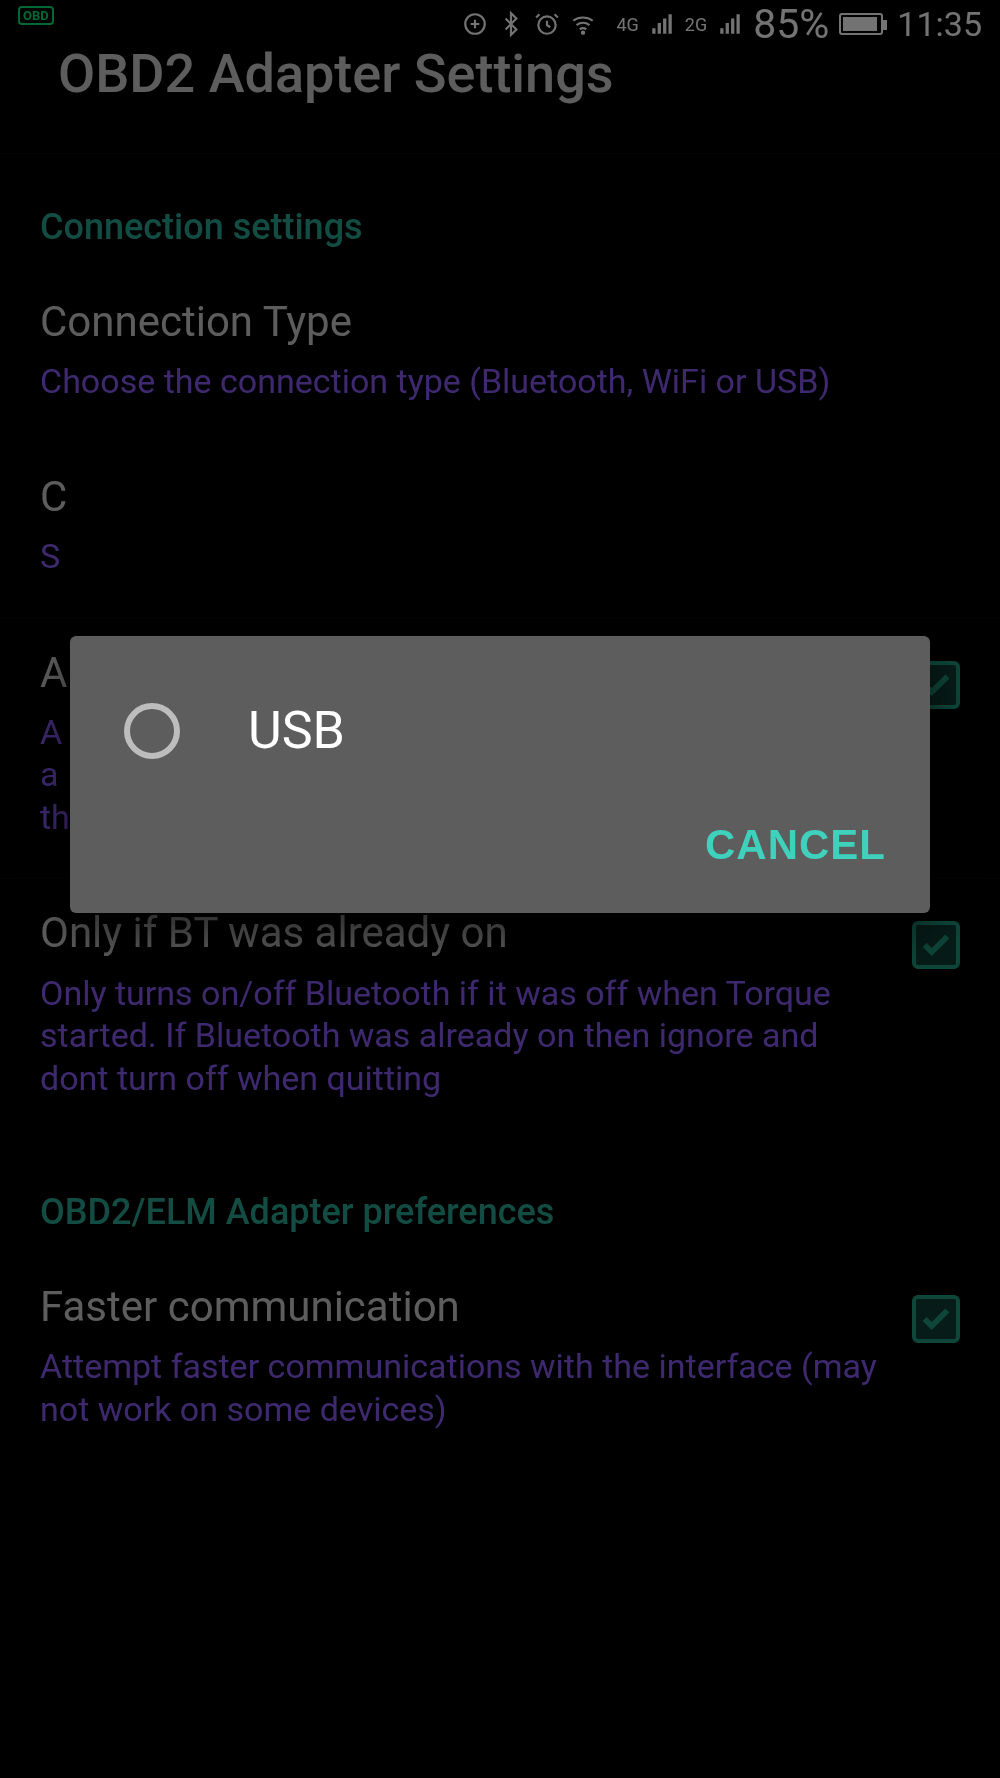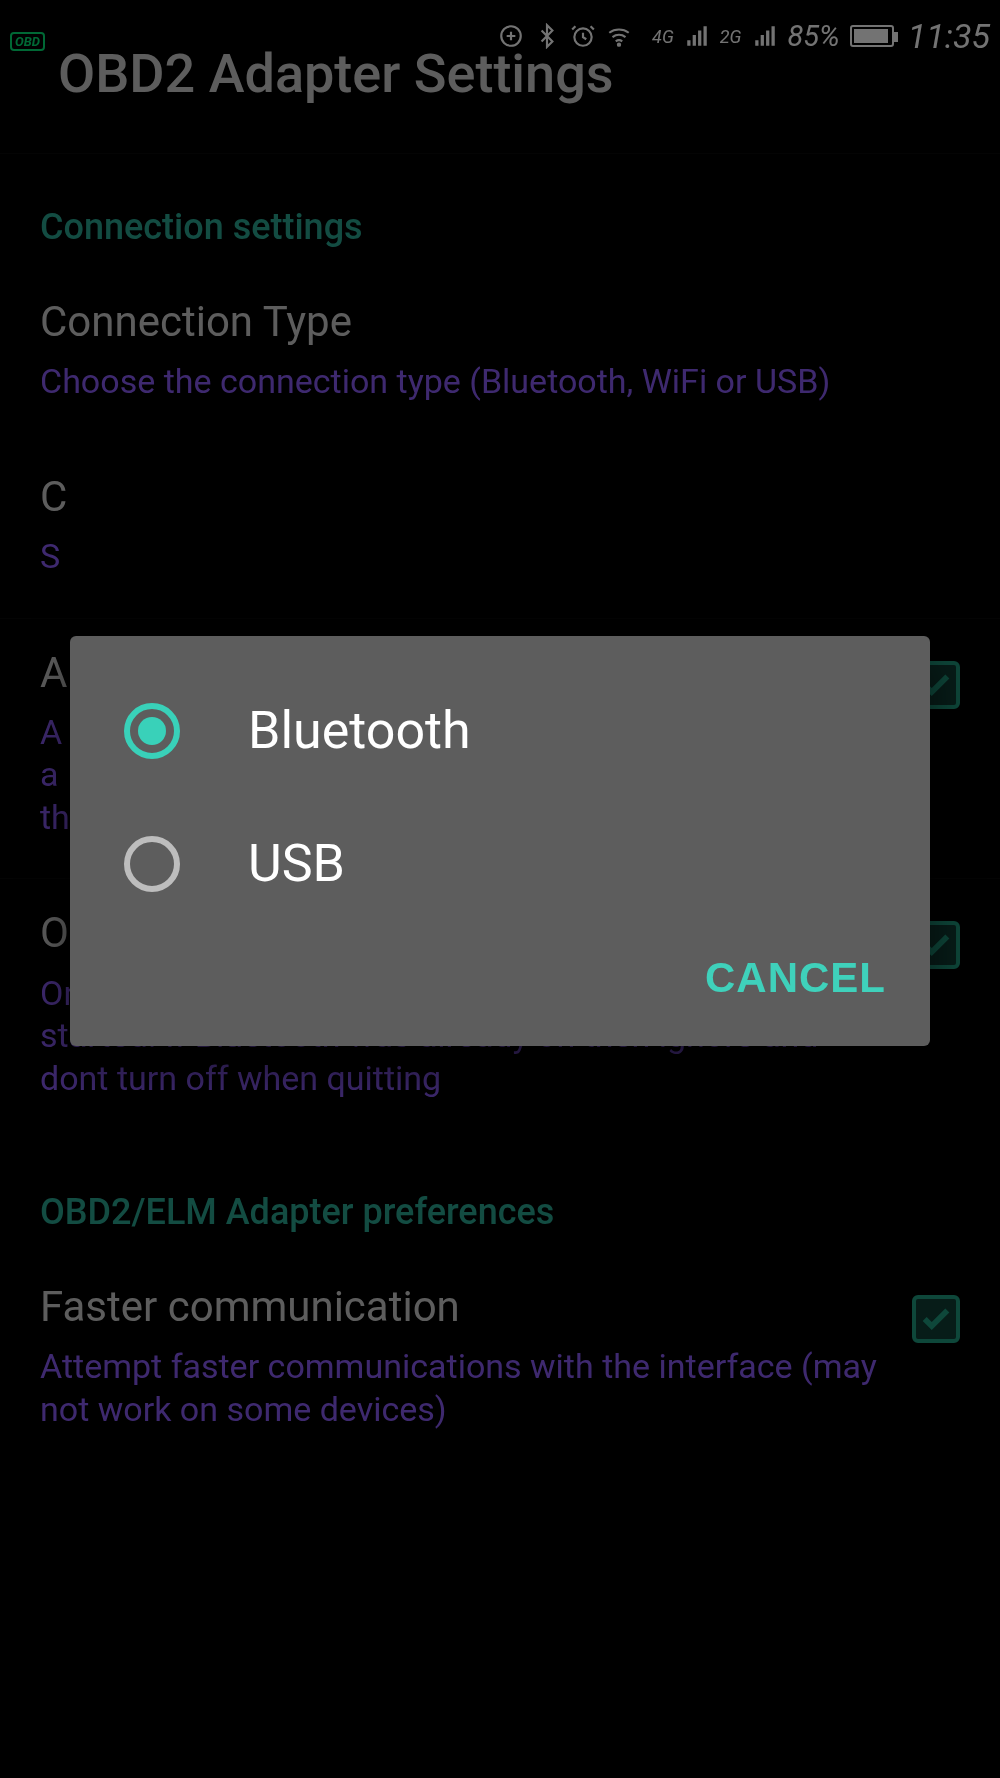--- a/index.html
+++ b/index.html
@@ -8,25 +8,24 @@
     height: 1778px;
     background: #000;
     font-family: Roboto, "Helvetica Neue", Arial, sans-serif;
     overflow: hidden;
     position: relative;
   }
   
   .status-bar {
     height: 56px;
     display: flex;
-    align-items: flex-end;
-    padding: 0 10px;
+    align-items: flex-start;
+    padding: 0 18px;
     color: #fff;
     font-size: 30px;
-    font-style: italic;
   }
   .status-left { display: flex; align-items: center; gap: 12px; }
   .status-right {
     margin-left: auto;
     display: flex;
     align-items: center;
     gap: 10px;
     font-size: 28px;
   }
   .obd-chip {
@@ -195,21 +194,21 @@
       <svg viewBox="0 0 24 24" fill="#fff">
           <path d="M3 21h3v-5H3zM8 21h3V11H8zM13 21h3V7h-3zM18 21h3V3h-3z"></path>
         </svg>
       </span>
     <span style="font-size:18px;">2G</span>
     <span class="stat-icon">
       <svg viewBox="0 0 24 24" fill="#fff">
           <path d="M3 21h3v-5H3zM8 21h3V11H8zM13 21h3V7h-3zM18 21h3V3h-3z"></path>
         </svg>
       </span>
-    <span style="font-size:29px;">85%</span>
+    <span style="font-size:41px;">85%</span>
     <span class="battery-box">
       <span class="battery-fill"></span>
       </span>
     <span class="clock">11:35</span>
   </div>
 </div>
 
 <div class="page">
   <div class="page-title">OBD2 Adapter Settings</div>
   <div class="divider"></div>
@@ -271,26 +270,20 @@
         <path d="M4 12l5 5L20 6"></path>
         </svg>
     </div>
   </div>
 </div>
 
 <div class="scrim"></div>
 
 <div class="dialog">
   <div class="radio-row">
-    <span class="radio-outer selected">
-      <span class="radio-inner"></span>
-      </span>
-    <span class="radio-label">Bluetooth</span>
-  </div>
-  <div class="radio-row">
     <span class="radio-outer">
       </span>
     <span class="radio-label">USB</span>
   </div>
   <div class="dialog-actions">
     <button class="dialog-btn">CANCEL</button>
   </div>
 </div>
 
 </body></html>

